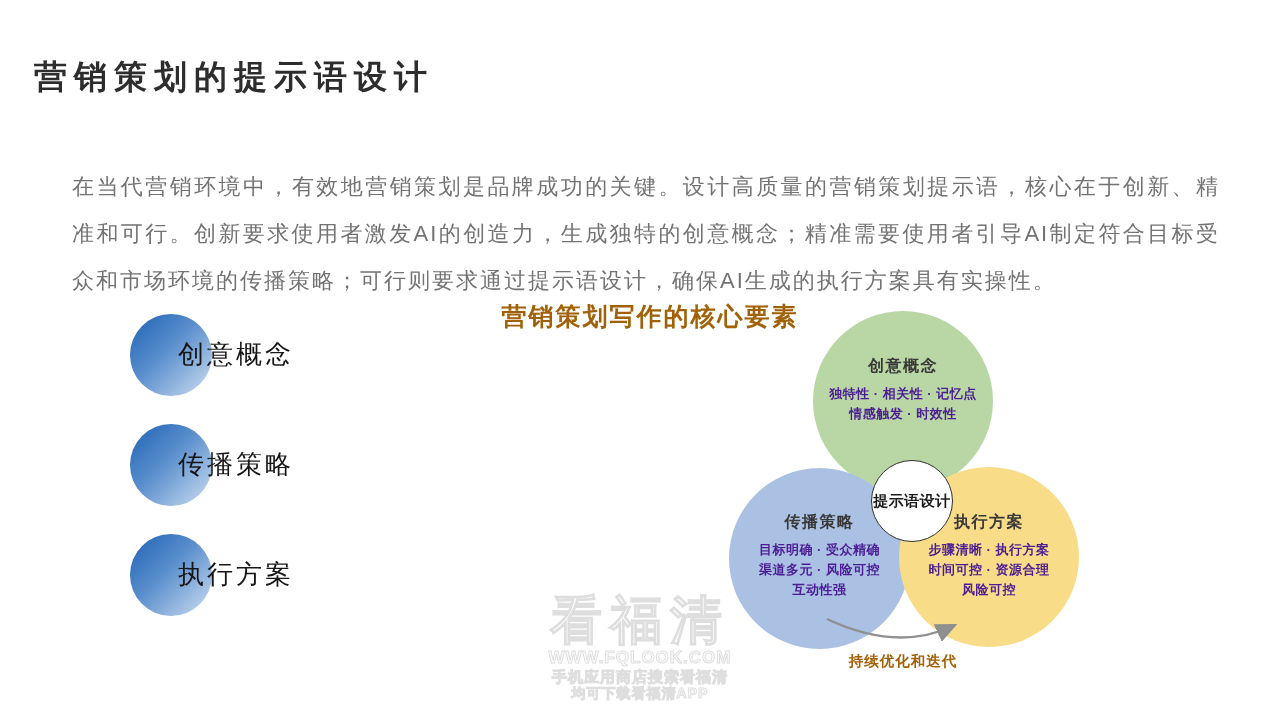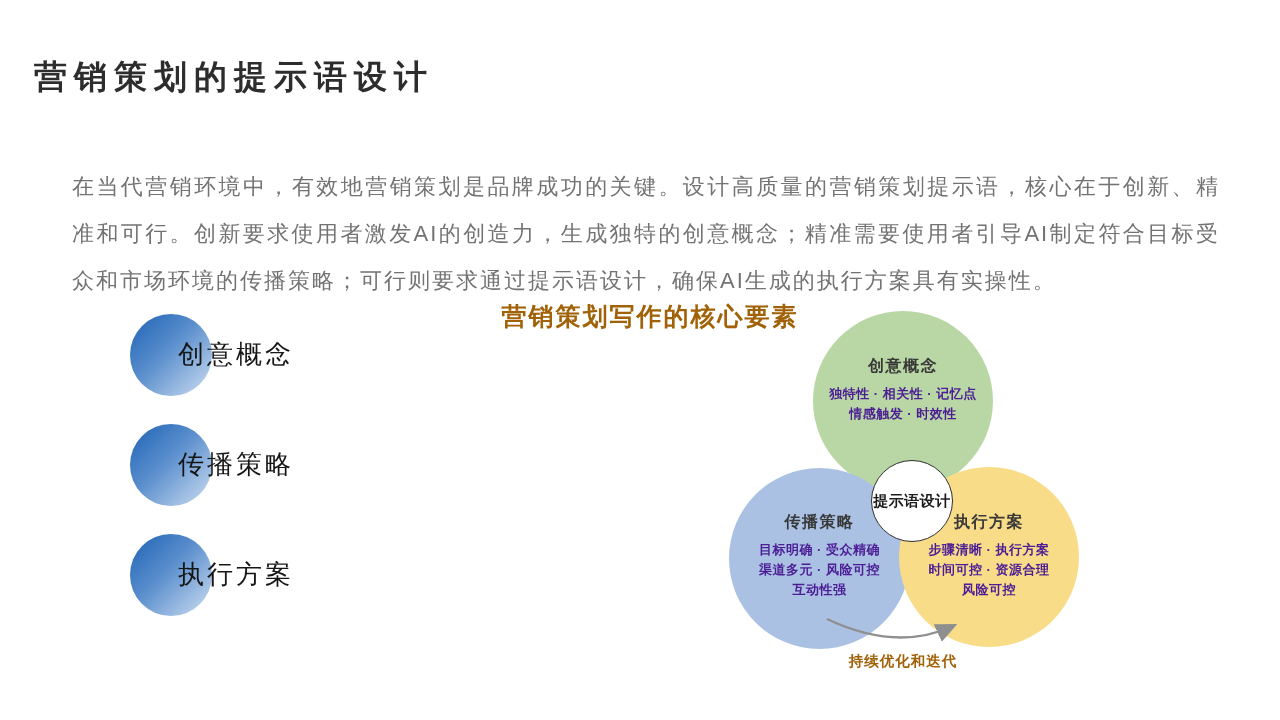--- a/index.html
+++ b/index.html
@@ -129,20 +129,26 @@
   </div>
   <div class="left-item" id="left-item-1">
     <span class="grad-circle"></span>
     <span class="left-label">传播策略</span>
   </div>
   <div class="left-item" id="left-item-2">
     <span class="grad-circle"></span>
     <span class="left-label">执行方案</span>
   </div>
 
+  <div class="watermark">
+    <div class="wm-brand">看福清</div>
+    <div class="wm-url">WWW.FQLOOK.COM</div>
+    <div class="wm-line">手机应用商店搜索看福清</div>
+    <div class="wm-line2">均可下载看福清APP</div>
+  </div>
 
   <div class="diagram-title">营销策划写作的核心要素</div>
 
   <div class="venn-circle" id="venn-green" style="background: rgb(185, 215, 164);">
     <div class="venn-content">
       <div class="venn-heading">创意概念</div>
       <div class="venn-line">独特性 · 相关性 · 记忆点</div>
       <div class="venn-line">情感触发 · 时效性</div>
     </div>
   </div>

